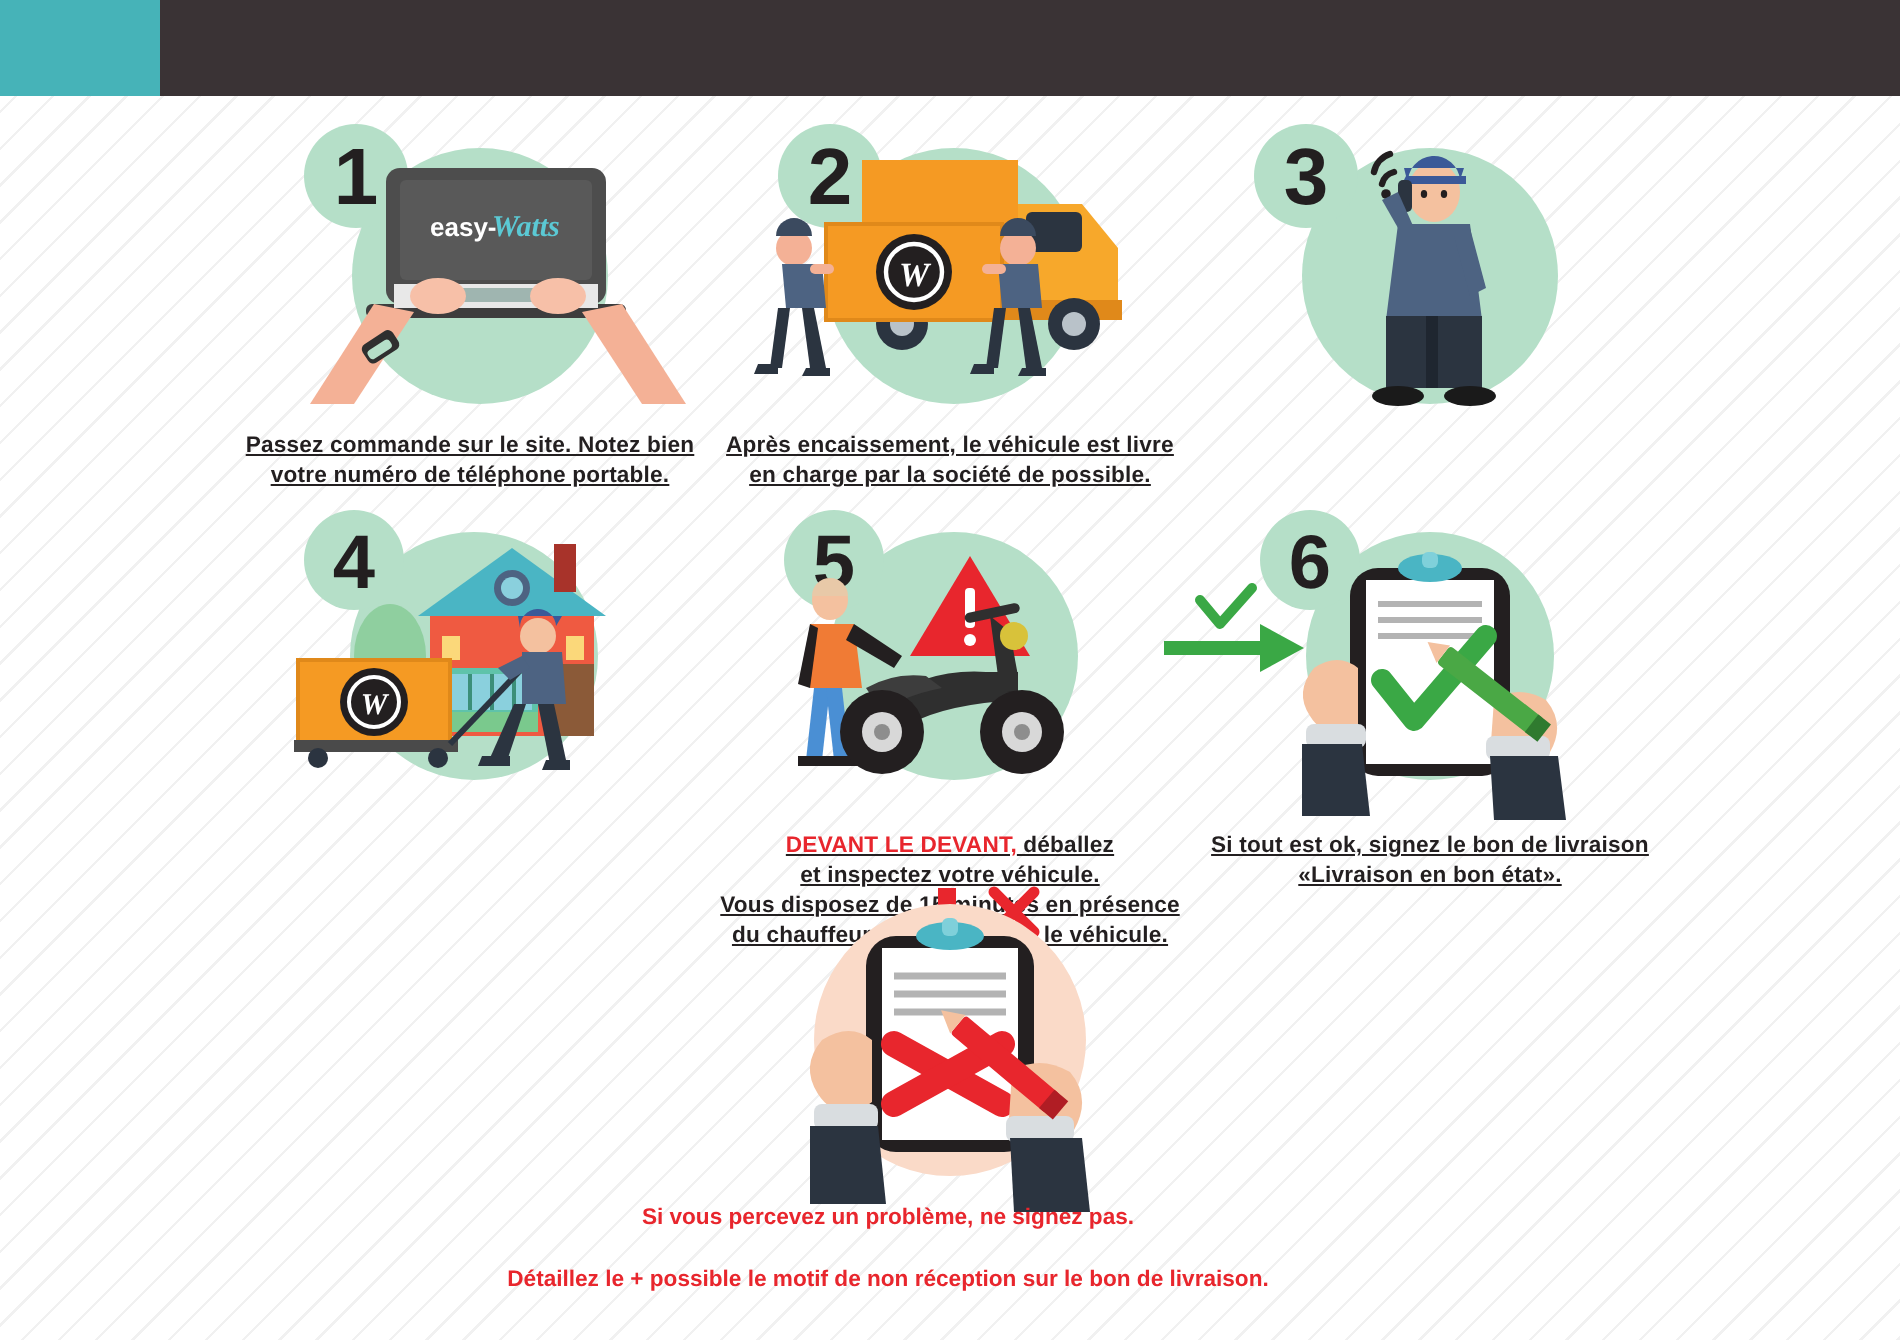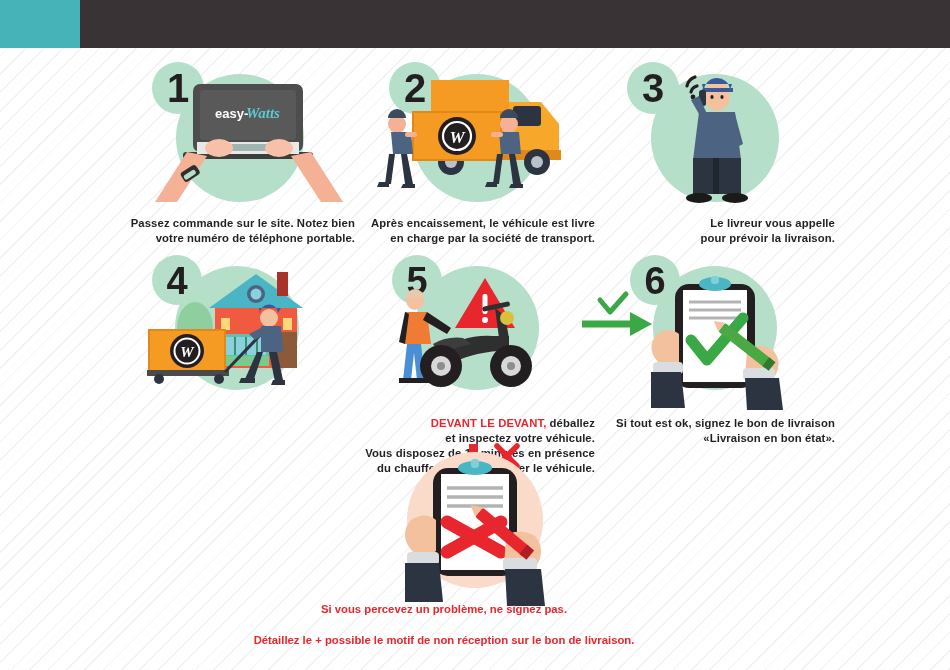--- a/index.html
+++ b/index.html
@@ -19,22 +19,22 @@
   
   .grid{position:absolute;left:0;top:48px;width:950px;}
   .row{display:flex;}
   .cell{width:240px;position:relative;}
   .r1 .cell{height:190px;}
 
   .art{position:relative;width:240px;height:160px;}
   svg.scene{position:absolute;left:0;top:0;width:240px;height:160px;overflow:visible;}
 
   .caption{
-    text-align:right;font-size:11.3px;line-height:15px;font-weight:bold;
-    color:#231f20;letter-spacing:.1px;
+    text-align:center;font-size:11.3px;line-height:15px;font-weight:bold;
+    color:#231f20;letter-spacing:.1px;text-decoration:underline;
   }
   .caption .hl{color:#e8262d;}
 
   
   .connector{position:absolute;}
 
   
   .bottom-art{position:absolute;left:385px;top:440px;width:180px;height:170px;}
   .bottom-caption{
     position:absolute;left:0;top:602px;width:888px;text-align:center;
@@ -118,21 +118,21 @@
           <path d="M144 76 L164 76 L166 98 L146 98 Z" fill="#4d6382"></path>
           <path d="M148 98 L144 128 L138 128 L142 98 Z" fill="#2b3440"></path>
           <path d="M160 98 L166 128 L158 128 L154 98 Z" fill="#2b3440"></path>
           <rect x="136" y="76" width="12" height="5" rx="2.5" fill="#f4b196"></rect>
           <path d="M132 126 L142 126 L142 131 L130 131 Z" fill="#2b3440"></path>
           <path d="M156 128 L168 128 L168 132 L154 132 Z" fill="#2b3440"></path>
         </svg>
       </div>
       <div class="caption">
         <span>Après encaissement, le véhicule est livre</span><br>
-        <span>en charge par la société de transport.</span>
+        <span>en charge par la société de possible.</span>
       </div>
     </div>
 
     <div class="cell">
       <div class="art">
         <svg class="scene" viewBox="0 0 240 160">
           <circle cx="120" cy="82" r="64" fill="#b5dfc8"></circle>
           <circle cx="58" cy="32" r="26" fill="#b5dfc8"></circle>
           <text x="58" y="46" text-anchor="middle" font-family="Liberation Sans, sans-serif" font-size="40" font-weight="bold" fill="#231f20">3</text>
 
@@ -151,24 +151,20 @@
           <rect x="104" y="34" width="7" height="16" rx="2.5" fill="#2b3440"></rect>
 
           <path d="M104 56 L140 56 L146 104 L98 104 Z" fill="#4d6382"></path>
           <path d="M104 58 L96 44 L104 40 L112 58 Z" fill="#4d6382"></path>
           <path d="M140 58 L148 88 L140 92 L132 62 Z" fill="#4d6382"></path>
           <rect x="98" y="102" width="48" height="36" fill="#2b3440"></rect>
           <rect x="118" y="102" width="6" height="36" fill="#1f2630"></rect>
           <ellipse cx="104" cy="142" rx="13" ry="5" fill="#1a1a1a"></ellipse>
           <ellipse cx="140" cy="142" rx="13" ry="5" fill="#1a1a1a"></ellipse>
         </svg>
-      </div>
-      <div class="caption">
-        <span>Le livreur vous appelle</span><br>
-        <span>pour prévoir la livraison.</span>
       </div>
     </div>
   </div>
 
   <div class="row r2" style="margin-left:115px;margin-top:10px;">
 
     <div class="cell">
       <div class="art">
         <svg class="scene" viewBox="0 0 240 160">
           <circle cx="122" cy="72" r="62" fill="#b5dfc8"></circle>

